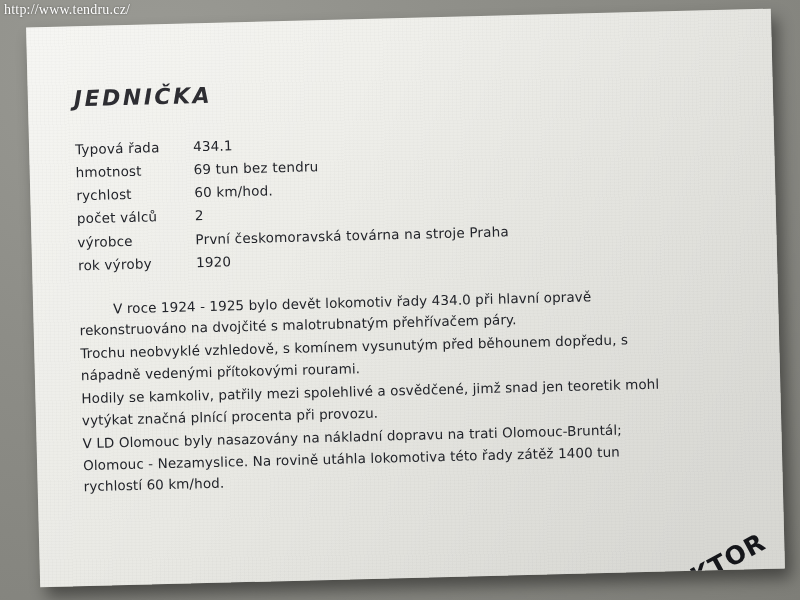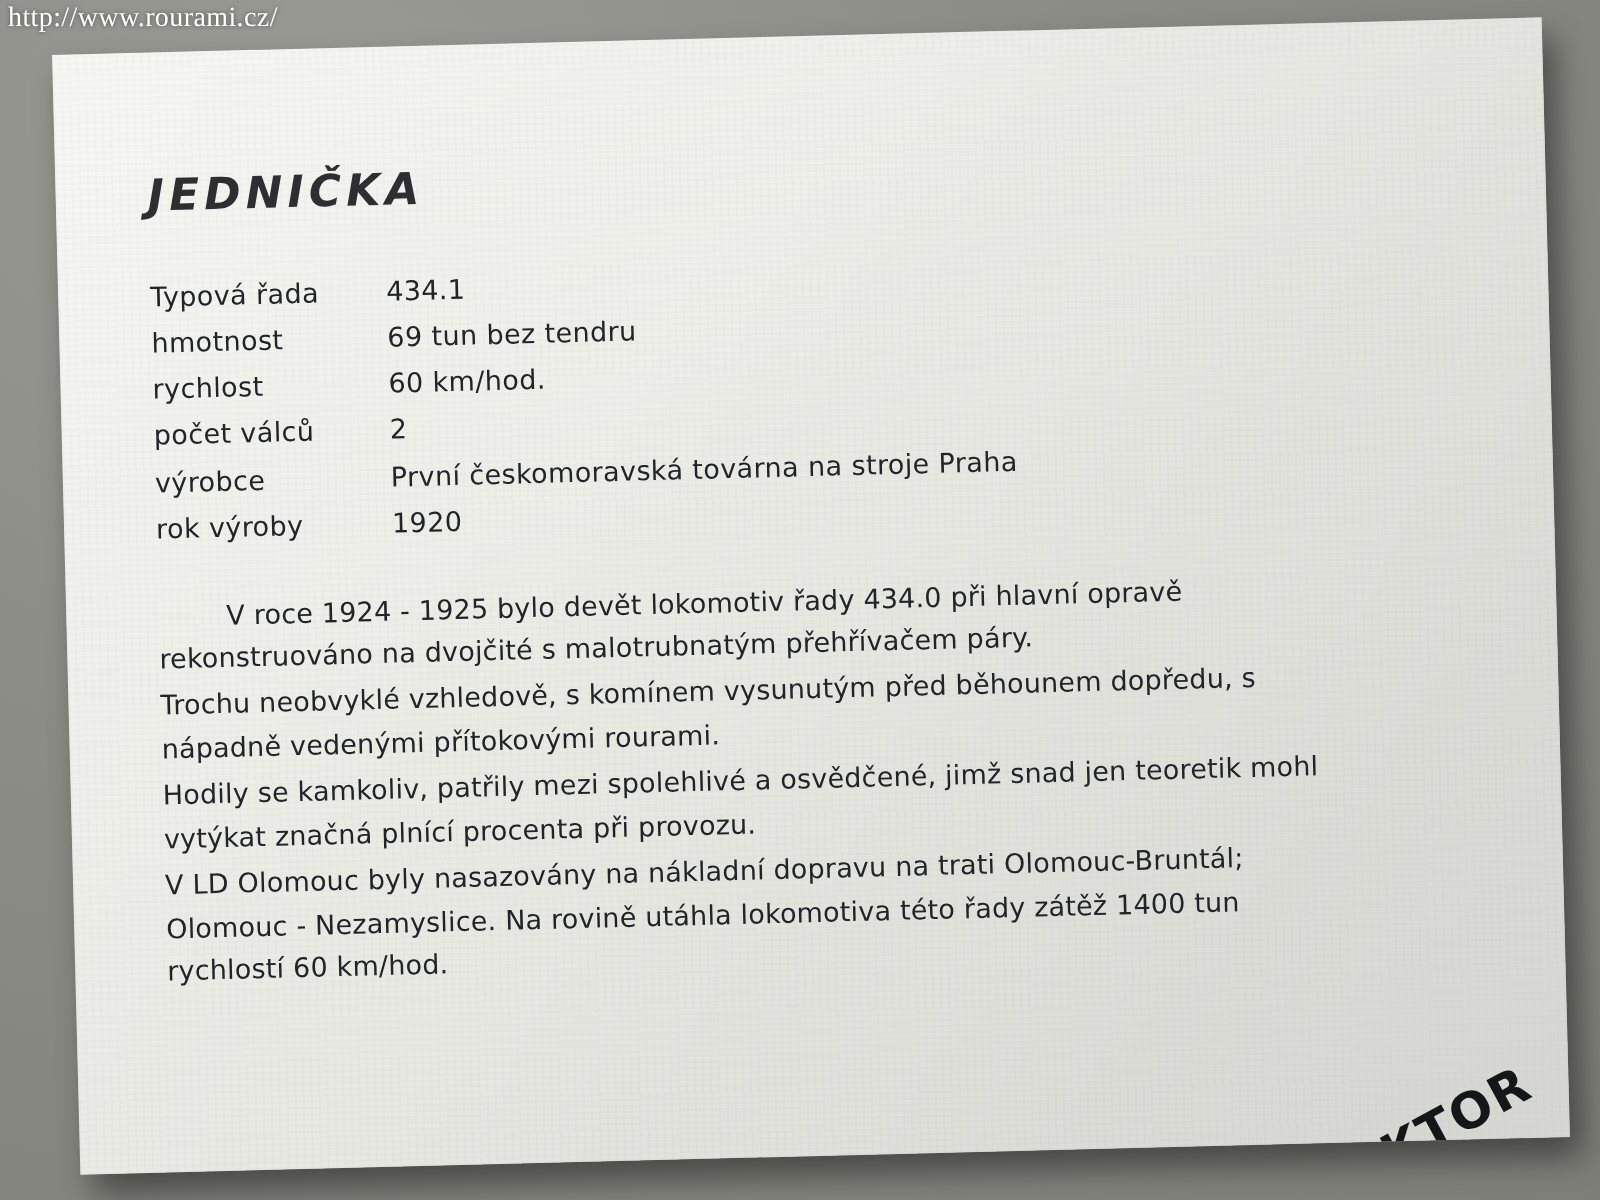--- a/index.html
+++ b/index.html
@@ -126,21 +126,21 @@
     transform: rotate(-27deg);
     transform-origin: 100% 100%;
     z-index: 25;
   }
 </style>
 </head>
 <body>
 
 <div id="photo">
 
-  <div id="watermark">http://www.rourami.cz/</div>
+  <div id="watermark">http://www.tendru.cz/</div>
 
   <div id="card">
     <div class="shade"></div>
 
     <div id="card-inner">
 
       <h1 id="title">JEDNIČKA</h1>
 
       <table id="specs">
         <tbody>

